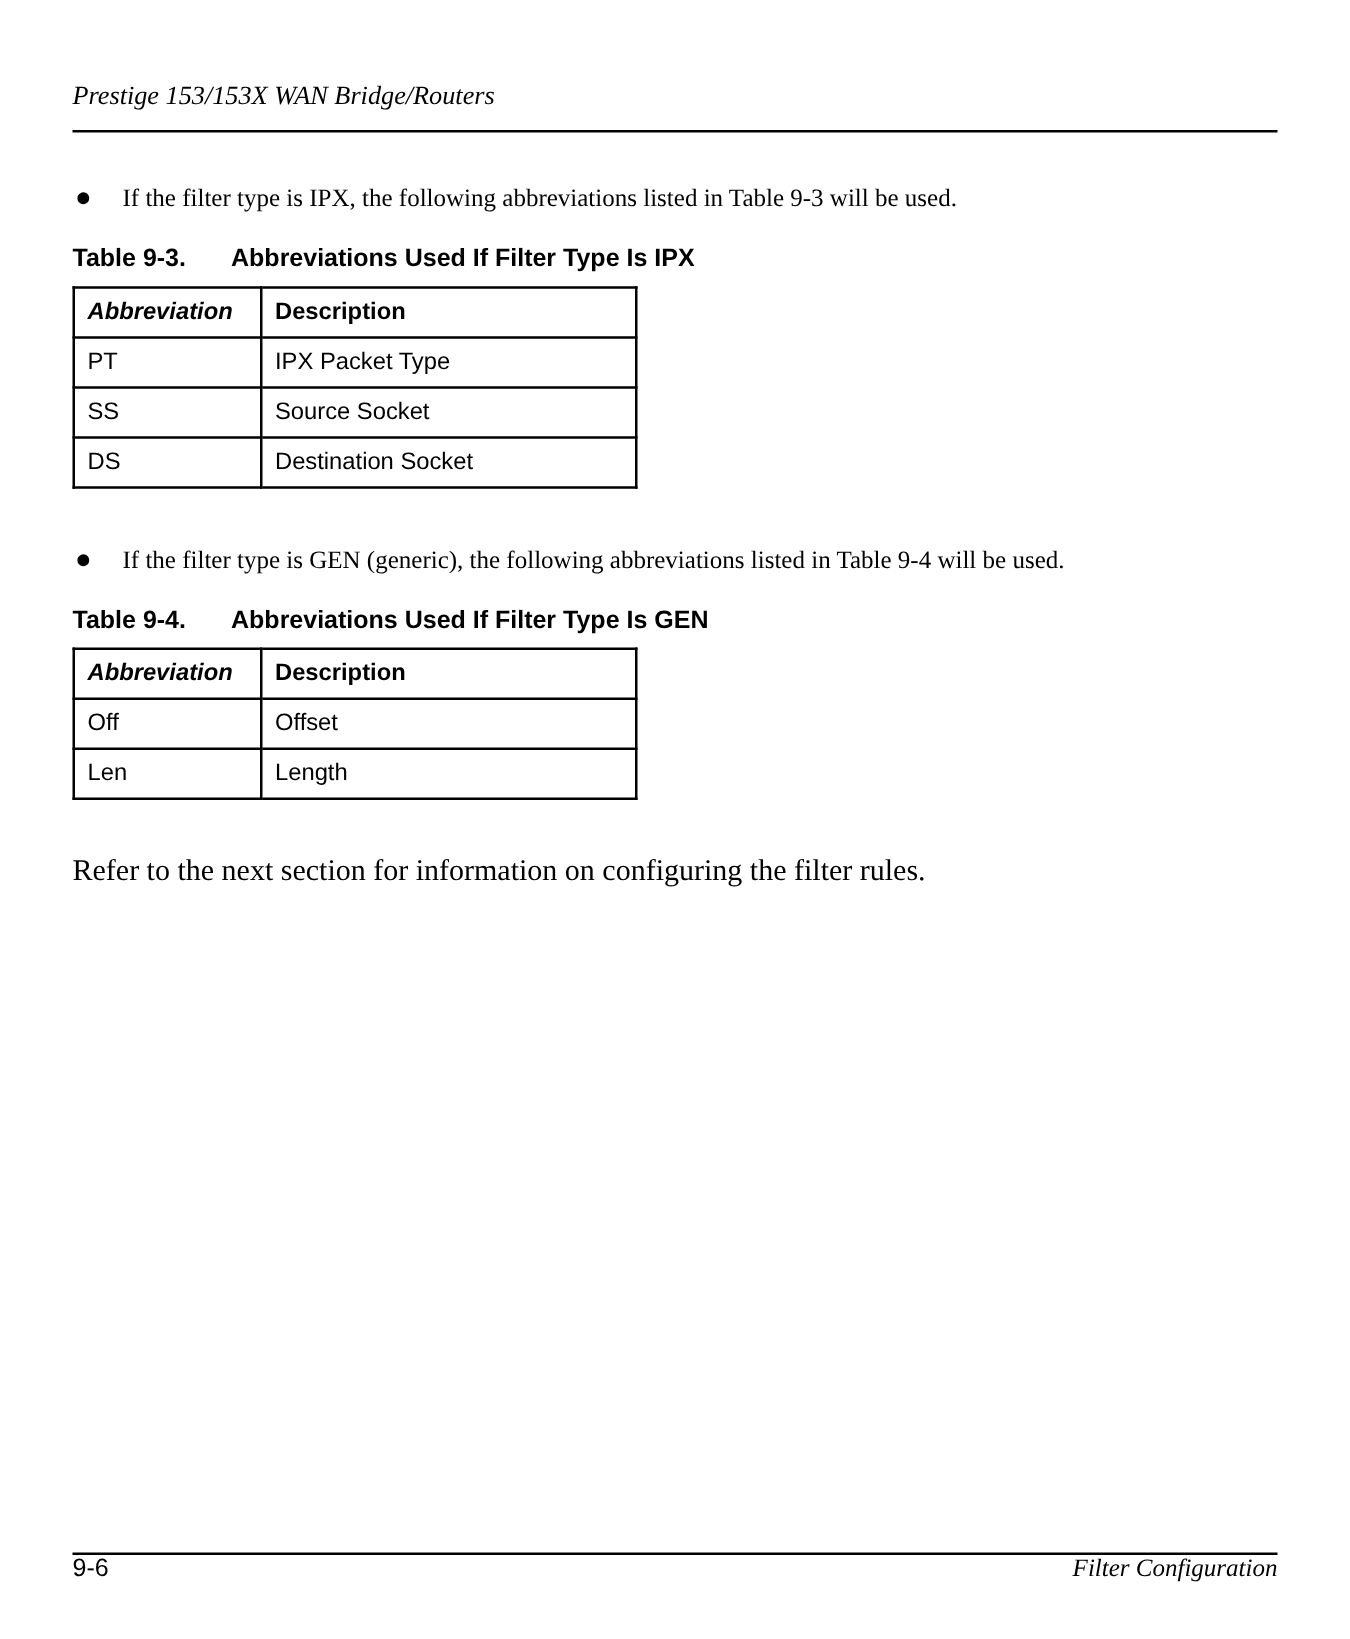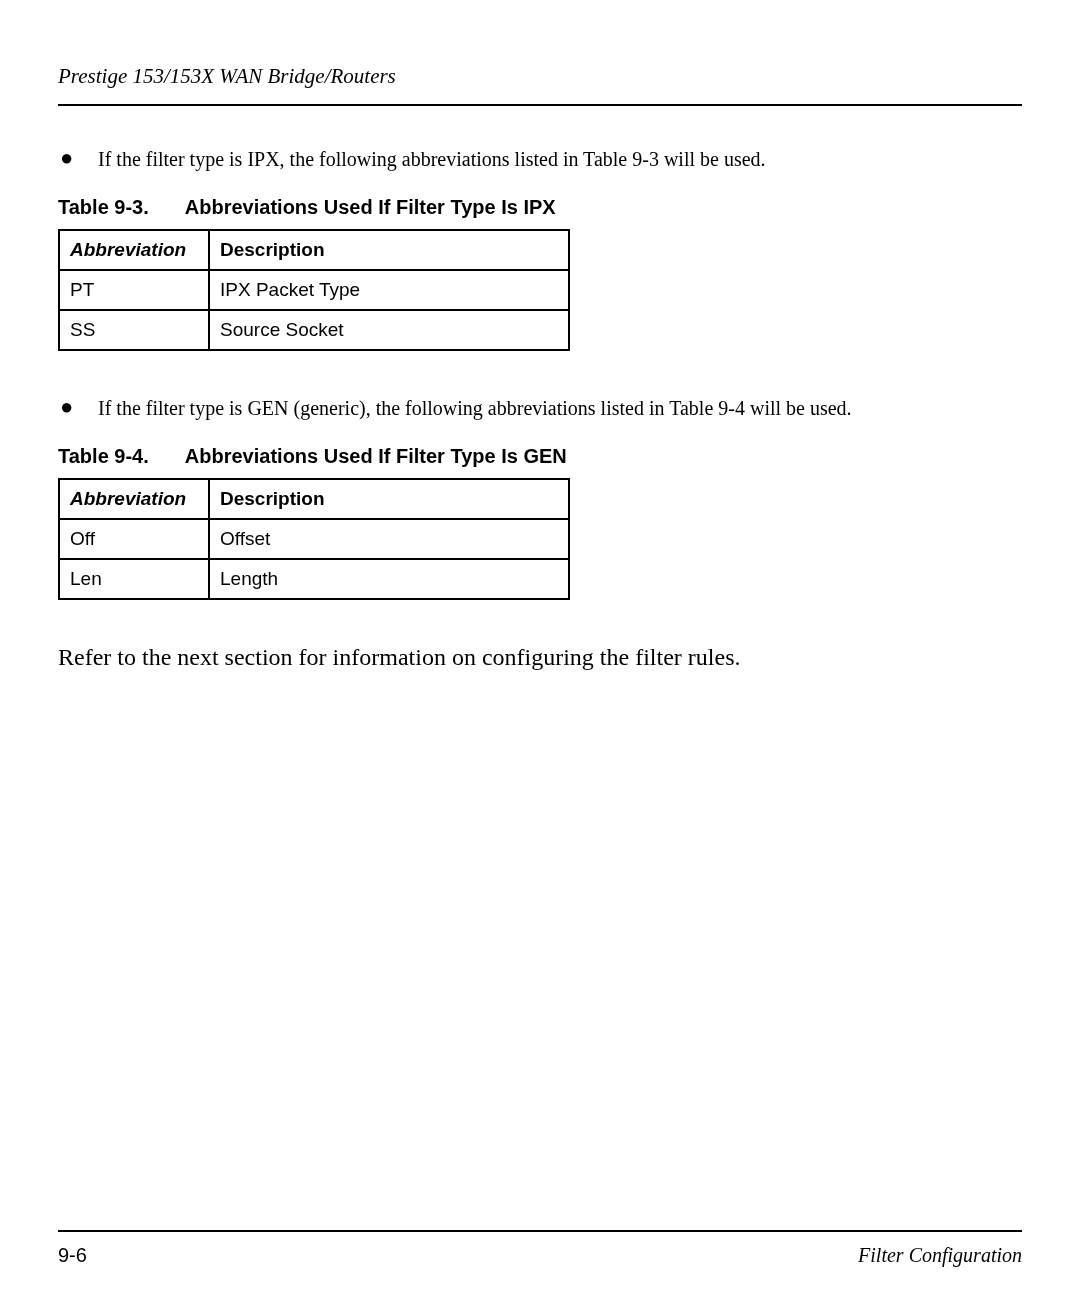--- a/index.html
+++ b/index.html
@@ -59,33 +59,32 @@
       margin-bottom: 42px;
     }
     table.abbr th, table.abbr td {
       border: 2px solid #000;
       padding: 8px 12px 8px 10px;
       text-align: left;
       vertical-align: middle;
     }
     table.abbr th { font-weight: bold; }
     .col-abbr { width: 150px; font-style: italic; }
-    .col-desc { width: 360px; }
+    .col-desc { width: 300px; }
     .closing {
       font-size: 24px;
       line-height: 30px;
       margin-top: 12px;
     }
     .footer {
       position: absolute;
       left: 58px;
       right: 58px;
       bottom: 44px;
       border-top: 2px solid #000;
-      padding-top: 12px;
       display: flex;
       justify-content: space-between;
       font-size: 20px;
     }
     .footer .pageno {
       font-family: Arial, "Helvetica Neue", Helvetica, sans-serif;
     }
     .footer .section {
       font-style: italic;
     }
@@ -116,20 +115,24 @@
     </thead>
     <tbody>
       <tr>
         <td>PT</td>
         <td>IPX Packet Type</td>
       </tr>
       <tr>
         <td>SS</td>
         <td>Source Socket</td>
       </tr>
+      <tr>
+        <td>DS</td>
+        <td>Destination Socket</td>
+      </tr>
     </tbody>
   </table>
 
   <div class="bullet-row">
     <div class="bullet-dot">●</div>
     <div class="bullet-text">If the filter type is GEN (generic), the following abbreviations listed in Table 9-4 will be used.</div>
   </div>
 
   <div class="table-caption">
     <span class="num">Table 9-4.</span>

